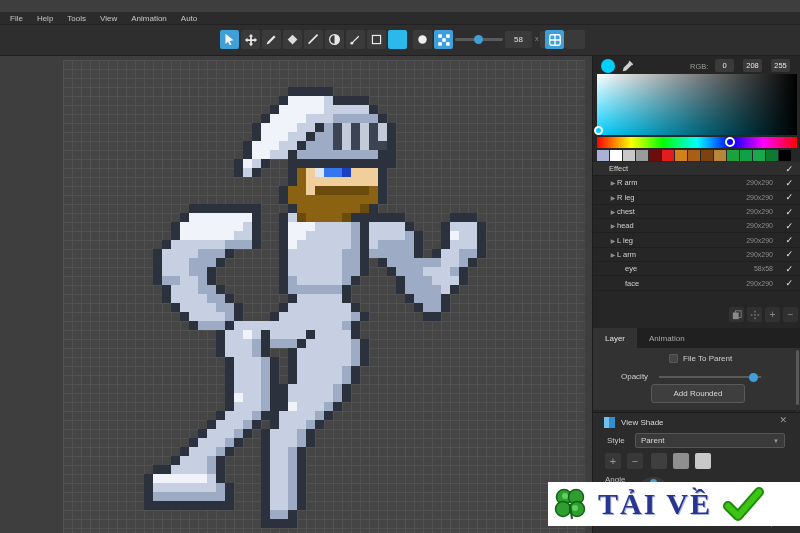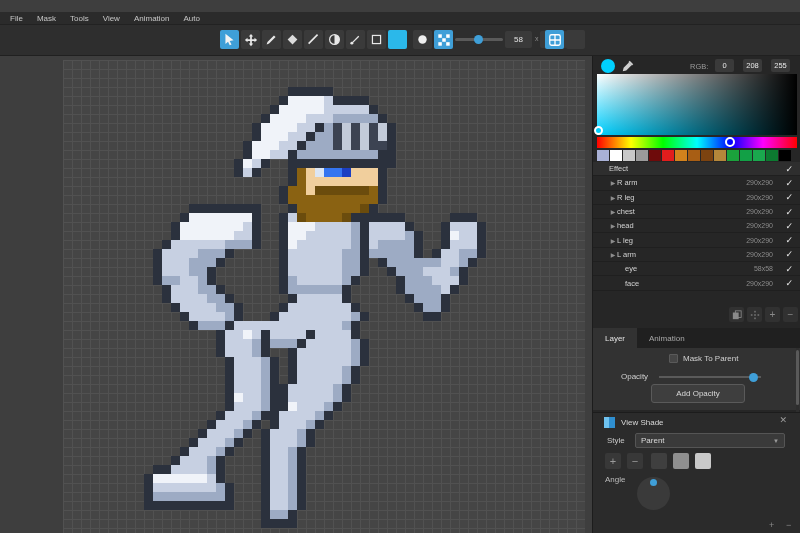--- a/index.html
+++ b/index.html
@@ -96,21 +96,21 @@
                text-shadow:1px 1px 0 #aab4e0;}
 </style>
 </head>
 <body>
 
 <div id="app">
 
 
   <div class="menubar" id="menubar">
       <span>File</span>
-      <span>Mask</span>
+      <span>Help</span>
       <span>Tools</span>
       <span>View</span>
       <span>Animation</span>
       <span>Auto</span>
     </div>
 
   <div class="toolbar">
     <div id="toolgroup">
         <div class="tbtn active" style="left: 220px;">
           <svg width="13" height="13" viewBox="0 0 16 16">
@@ -1109,26 +1109,26 @@
       <div class="lt-btn" style="left:190px;">−</div>
     </div>
 
     <div class="tabsbar">
       <div class="tab active">Layer</div>
       <div class="tab">Animation</div>
     </div>
 
     <div class="tabcontent">
       <div style="position:absolute;left:76px;top:6px;" class="checkbox"></div>
-      <div style="position:absolute;left:90px;top:6px;font-size:8px;color:#d0d0d0;">Mask To Parent</div>
+      <div style="position:absolute;left:90px;top:6px;font-size:8px;color:#d0d0d0;">File To Parent</div>
       <div style="position:absolute;left:28px;top:24px;font-size:8px;color:#d0d0d0;">Opacity</div>
       <div class="slider-track" style="left:66px;top:28px;width:102px;">
         <div class="slider-handle" style="left:90px;"></div>
       </div>
-      <div class="addeffect">Add Opacity</div>
+      <div class="addeffect">Add Rounded</div>
     </div>
     <div class="vscroll">
         <div class="vthumb"></div>
       </div>
 
     <div class="autoshade">
       <div class="as-toggle"></div>
       <div style="position:absolute;left:28px;top:5px;font-size:8px;color:#d8d8d8;">View Shade</div>
       <div class="as-close">✕</div>
       <div style="position:absolute;left:14px;top:23px;font-size:8px;color:#c8c8c8;">Style</div>
@@ -1145,14 +1145,32 @@
         </div>
       <div class="angle-label">Angle</div>
       <div class="dial">
         <div class="dial-dot"></div>
       </div>
       <div class="mini-pm" style="left:176px;">+</div>
       <div class="mini-pm" style="left:193px;">−</div>
     </div>
   </div>
 
+  <div id="banner">
+    <svg width="36" height="36" viewBox="0 0 36 36" style="margin-left:4px;">
+      <g stroke="#14621a" stroke-width="1.5">
+        <circle cx="12" cy="11" r="7.5" fill="#2f9e2f"></circle>
+        <circle cx="24" cy="11" r="7.5" fill="#2f9e2f"></circle>
+        <circle cx="11" cy="23" r="7.5" fill="#2f9e2f"></circle>
+        <circle cx="25" cy="23" r="7.5" fill="#2f9e2f"></circle>
+      </g>
+      <circle cx="13" cy="10" r="3" fill="#5fcf5f"></circle>
+      <circle cx="23" cy="22" r="3" fill="#5fcf5f"></circle>
+      <path d="M18 18 L20 33" stroke="#14621a" stroke-width="2"></path>
+    </svg>
+    <span class="banner-text">TẢI VỀ</span>
+    <svg width="42" height="36" viewBox="0 0 42 36" style="margin-left:10px;">
+      <polyline points="6,20 16,30 37,6" fill="none" stroke="#1f8c0a" stroke-width="10" stroke-linecap="round" stroke-linejoin="round"></polyline>
+      <polyline points="6,20 16,30 37,6" fill="none" stroke="#3ec414" stroke-width="6" stroke-linecap="round" stroke-linejoin="round"></polyline>
+    </svg>
+  </div>
 
 </div>
 
 </body></html>

